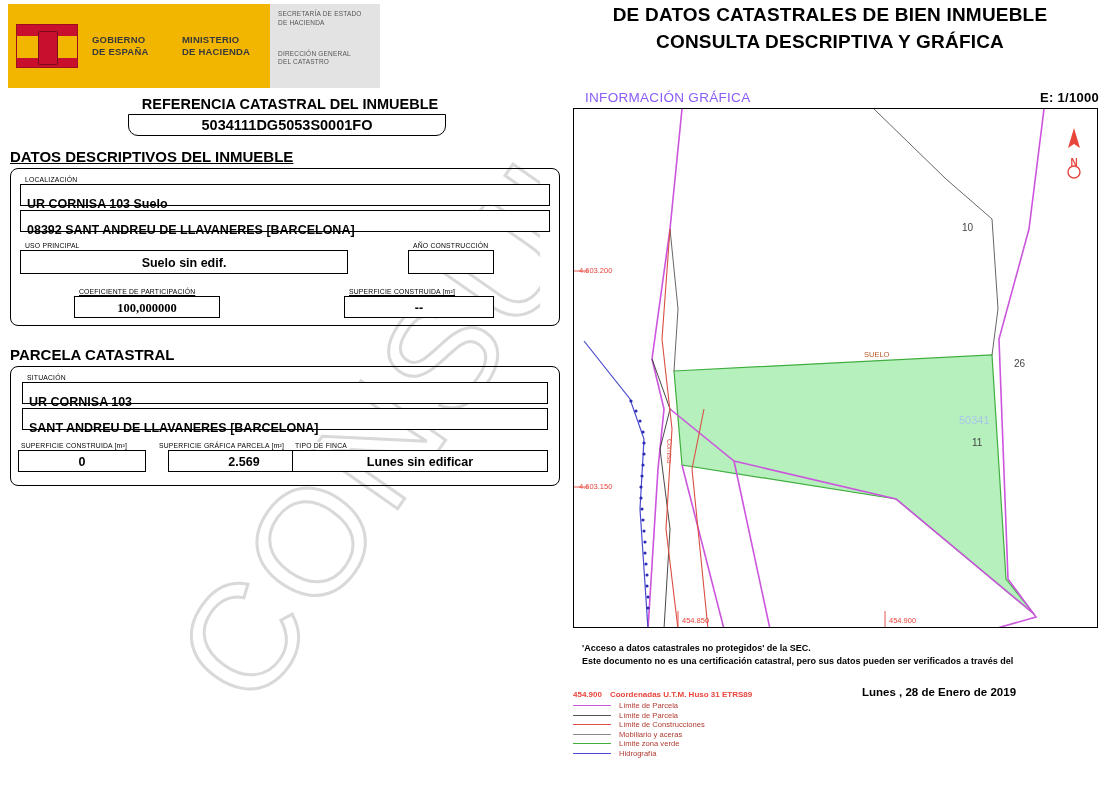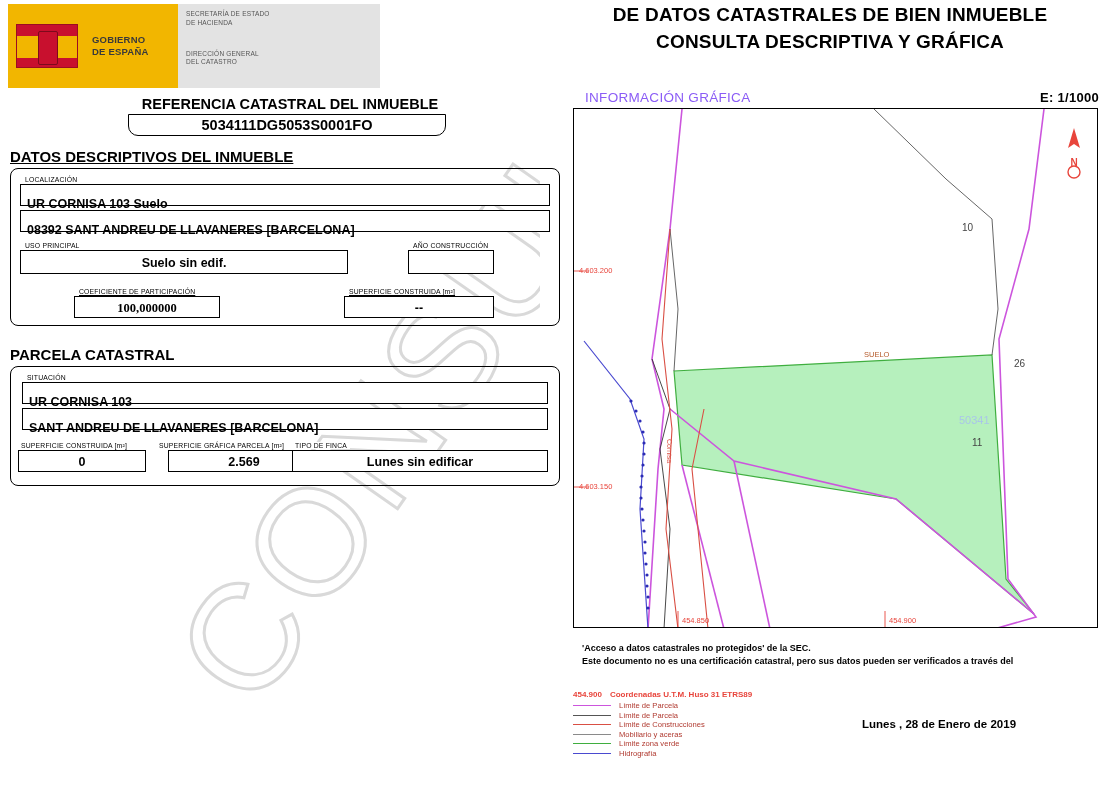--- a/index.html
+++ b/index.html
@@ -174,21 +174,20 @@
 
   .disclaimer {
     position: absolute; left: 582px; top: 642px; width: 512px;
     font-size: 9px; font-weight: bold; line-height: 1.45;
     z-index: 2;
   }
   .fecha {
     position: absolute; left: 862px; top: 686px;
     font-size: 11.5px; font-weight: bold;
     z-index: 2;
-    margin-top: 32px;
   }
 
   .legend {
     position: absolute; left: 573px; top: 690px; z-index: 2;
     font-size: 7.6px;
   }
   .legend .coord {
     color: #e8453c; font-weight: bold; font-size: 8px; margin-bottom: 2px;
     display: flex; align-items: center;
   }
@@ -206,20 +205,24 @@
   </svg>
 </div>
 
 <div class="logo-block">
   <div class="flag-cell">
     <div class="coat"></div>
   </div>
   <div class="gob-cell">
     <div>GOBIERNO</div>
     <div>DE ESPAÑA</div>
+  </div>
+  <div class="min-cell">
+    <div>MINISTERIO</div>
+    <div>DE HACIENDA</div>
   </div>
   <div class="gray-cell">
     <div class="g1">SECRETARÍA DE ESTADO</div>
     <div class="g1">DE HACIENDA</div>
     <div class="g2">DIRECCIÓN GENERAL</div>
     <div class="g1">DEL CATASTRO</div>
   </div>
 </div>
 
 <div class="doc-title">

